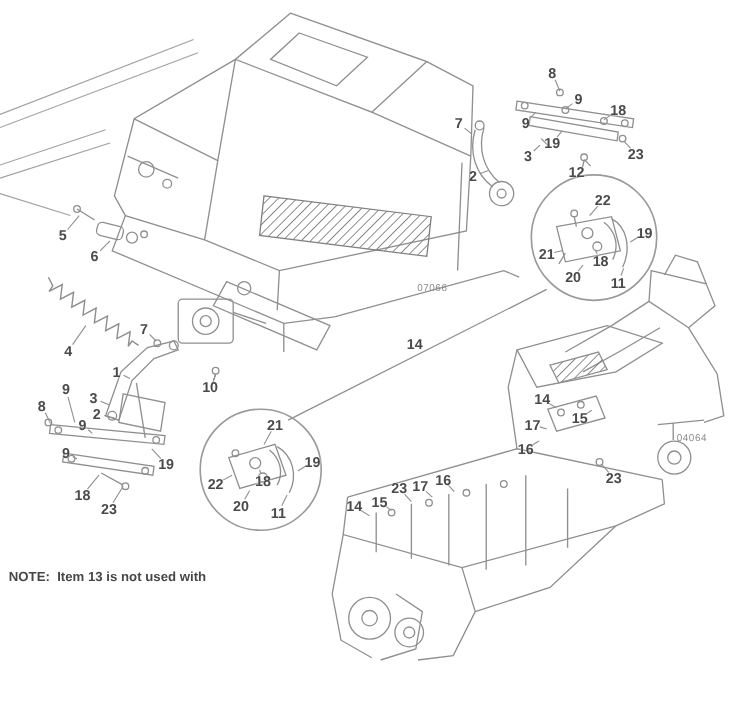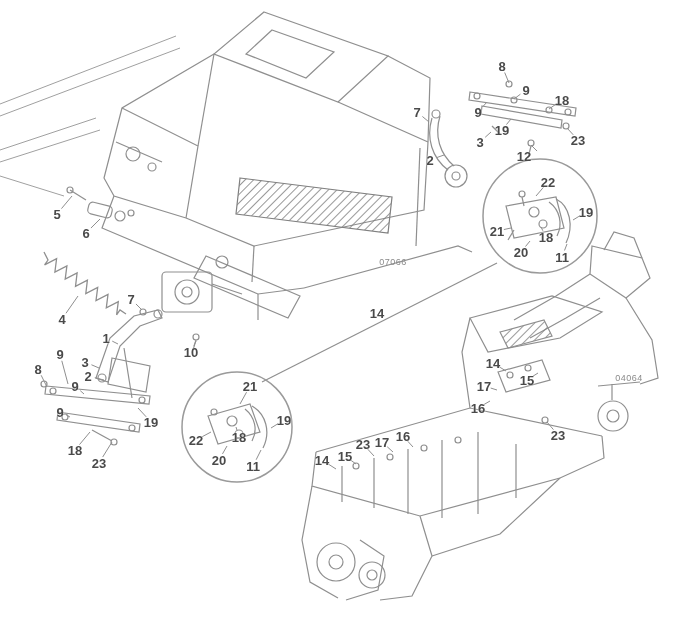--- a/index.html
+++ b/index.html
@@ -277,22 +277,23 @@
       <div class="callout" style="left: 527px; top: 380px;">15</div>
       <div class="callout" style="left: 484px; top: 386px;">17</div>
       <div class="callout" style="left: 478px; top: 408px;">16</div>
       <div class="callout" style="left: 558px; top: 435px;">23</div>
       <div class="callout" style="left: 403px; top: 436px;">16</div>
       <div class="callout" style="left: 382px; top: 442px;">17</div>
       <div class="callout" style="left: 363px; top: 444px;">23</div>
       <div class="callout" style="left: 345px; top: 456px;">15</div>
       <div class="callout" style="left: 322px; top: 460px;">14</div>
       <div class="drawing-number" style="left: 393px; top: 262px;">07066</div>
-      <div class="drawing-number" style="left: 629px; top: 378px;">04064</div>
+      <div class="drawing-number" style="left: 629px; top: 398px;">04064</div>
     </div>
 
   <div class="note">
+    <div>NOTE:  Item 13 is not used with</div>
     
     
     
   </div>
 
 </div>
 
 </body></html>

